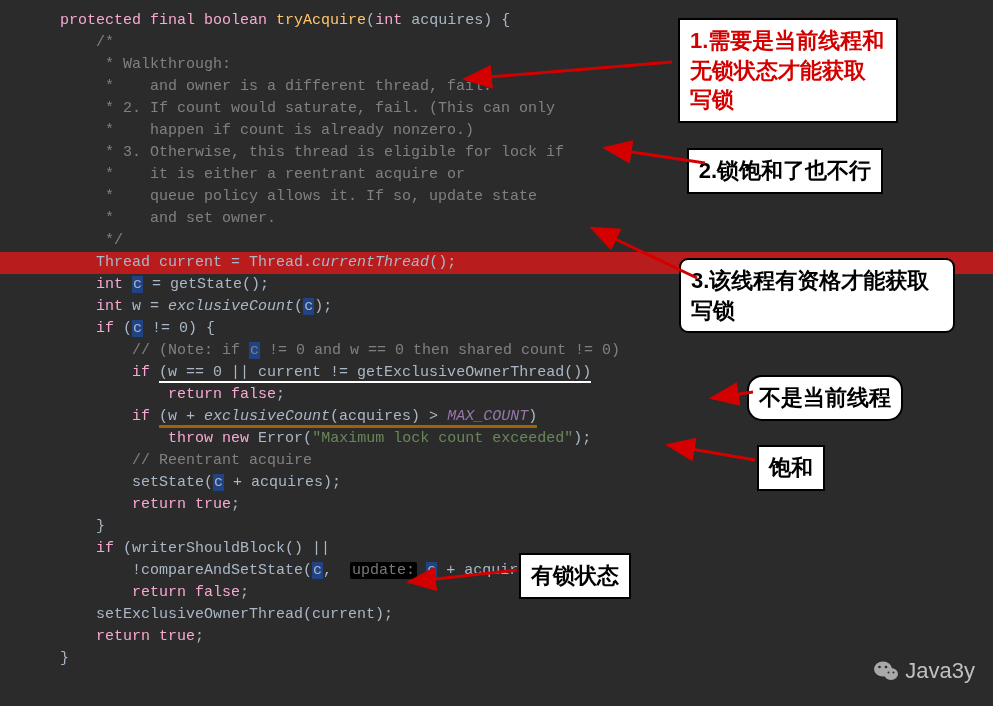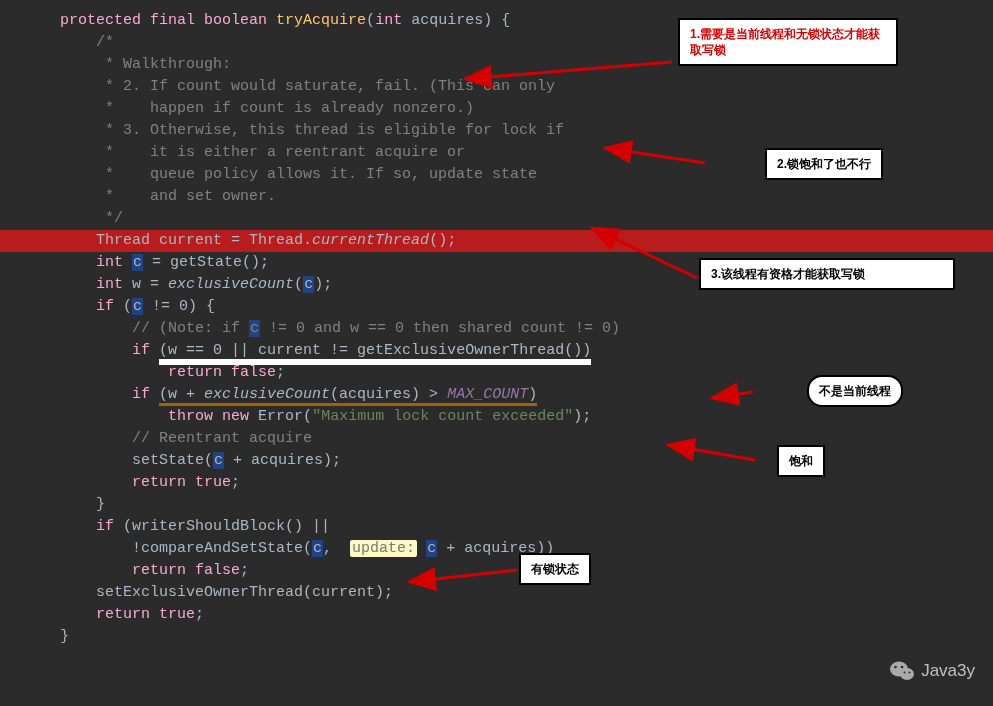--- a/index.html
+++ b/index.html
@@ -17,59 +17,60 @@
     padding: 10px 0 10px 60px;
     color: #a9b7c6;
   }
   .line { white-space: pre; }
   .kw { color: #f9a8d4; }
   .method-decl { color: #ffc66d; }
   .comment { color: #808080; }
   .str { color: #6a8759; }
   .field { color: #9876aa; font-style: italic; }
   .static-call { color: #a9b7c6; font-style: italic; }
-  .param-hint { color: #787878; background: #fef9c3; padding: 0 2px; border-radius: 2px; }
+  .param-hint { color: #787878; background: #000000; padding: 0 2px; border-radius: 2px; }
   .hl { background: #214283; padding: 0 1px; }
-  .underline-red { border-bottom: 6px solid #ffffff; }
+  .underline-red { border-bottom: 2px solid #ffffff; }
   .underline-purple { border-bottom: 3px solid #a16207; }
   .current-line { background: #b91c1c; display: block; margin-left: -60px; padding-left: 60px; }
   
   .annotation {
     position: absolute;
     background: #ffffff;
     border: 2px solid #000;
     padding: 6px 10px;
     font-family: 'Microsoft YaHei', sans-serif;
-    font-size: 12px;
+    font-size: 22px;
     font-weight: bold;
     color: #000;
     line-height: 1.35;
   }
   .annotation.red { color: #d40000; }
   
   .watermark {
     position: absolute;
     right: 18px;
     bottom: 24px;
     color: #dadada;
     font-family: sans-serif;
-    font-size: 17px;
+    font-size: 22px;
     display: flex;
     gap: 6px;
     opacity: 0.85;
   }
   .watermark svg { opacity: 0.85; }
 </style>
 </head>
 <body>
 
 <div class="editor">
 <div class="line"><span class="kw">protected</span> <span class="kw">final</span> <span class="kw">boolean</span> <span class="method-decl">tryAcquire</span>(<span class="kw">int</span> <span>acquires</span>) {</div>
 <div class="line">    <span class="comment">/*</span></div>
 <div class="line">    <span class="comment"> * Walkthrough:</span></div>
+<div class="line">    <span class="comment"> *    and owner is a different thread, fail.</span></div>
 <div class="line">    <span class="comment"> * 2. If count would saturate, fail. (This can only</span></div>
 <div class="line">    <span class="comment"> *    happen if count is already nonzero.)</span></div>
 <div class="line">    <span class="comment"> * 3. Otherwise, this thread is eligible for lock if</span></div>
 <div class="line">    <span class="comment"> *    it is either a reentrant acquire or</span></div>
 <div class="line">    <span class="comment"> *    queue policy allows it. If so, update state</span></div>
 <div class="line">    <span class="comment"> *    and set owner.</span></div>
 <div class="line">    <span class="comment"> */</span></div>
 <div class="line current-line">    <span>Thread</span> <span>current</span><span> = </span><span>Thread.</span><span class="static-call">currentThread</span><span>();</span></div>
 <div class="line">    <span class="kw">int</span> <span class="hl">c</span><span> = </span><span>getState</span><span>();</span></div>
 <div class="line">    <span class="kw">int</span> <span>w</span><span> = </span><span class="static-call">exclusiveCount</span><span>(</span><span class="hl">c</span><span>);</span></div>
@@ -86,21 +87,21 @@
 <div class="line">    <span class="kw">if</span> (<span>writerShouldBlock</span><span>() ||</span></div>
 <div class="line">        <span>!</span><span>compareAndSetState</span><span>(</span><span class="hl">c</span><span>,  </span><span class="param-hint">update:</span> <span class="hl">c</span><span> + acquires))</span></div>
 <div class="line">        <span class="kw">return</span> <span class="kw">false</span><span>;</span></div>
 <div class="line">    <span>setExclusiveOwnerThread</span><span>(current);</span></div>
 <div class="line">    <span class="kw">return</span> <span class="kw">true</span><span>;</span></div>
 <div class="line"><span>}</span></div>
 </div>
 
 <div class="annotation red" style="top:18px; right:95px; width:220px;">1.需要是当前线程和无锁状态才能获取写锁</div>
 <div class="annotation" style="top:148px; right:110px;">2.锁饱和了也不行</div>
-<div class="annotation" style="top:258px; right:38px; width:256px;">3.该线程有资格才能获取写锁</div>
+<div class="annotation" style="top:258px; right:38px; width:276px;border-radius:9px;">3.该线程有资格才能获取写锁</div>
 <div class="annotation" style="top:375px; right:90px;border-radius:15px;">不是当前线程</div>
 <div class="annotation" style="top:445px; right:168px;">饱和</div>
 <div class="annotation" style="top:553px; left:519px;">有锁状态</div>
 
 <svg style="position:absolute; top:0; left:0; pointer-events:none;" width="993" height="706">
   <defs>
     <marker id="ah" markerWidth="10" markerHeight="8" refX="9" refY="4" orient="auto">
       <polygon points="0 0, 10 4, 0 8" fill="#d40000"></polygon>
     </marker>
   </defs>

